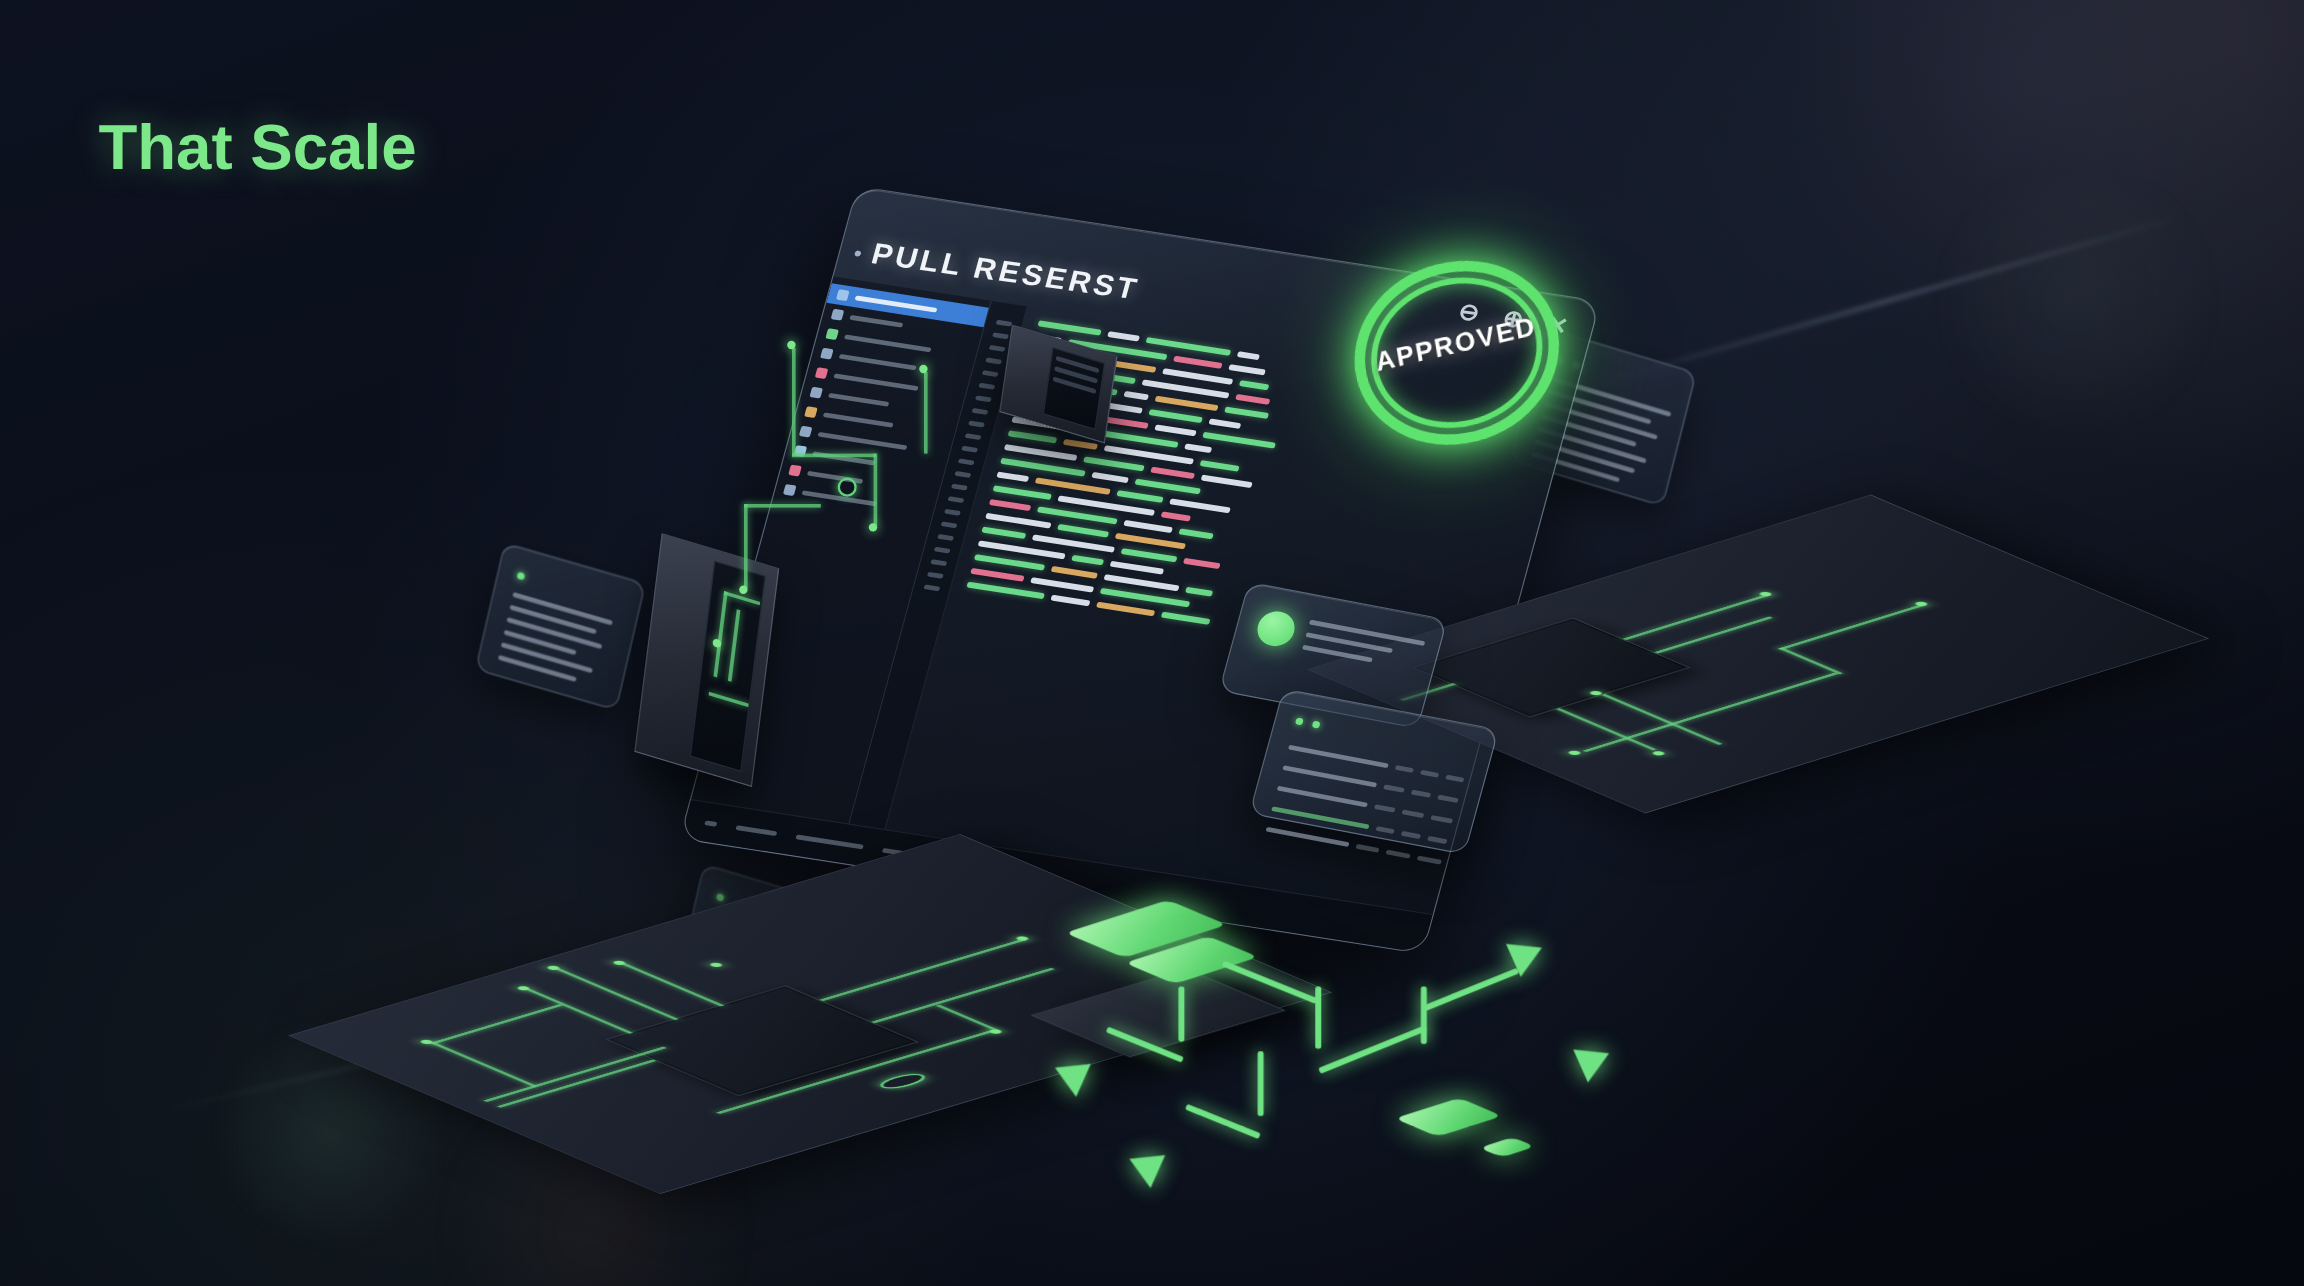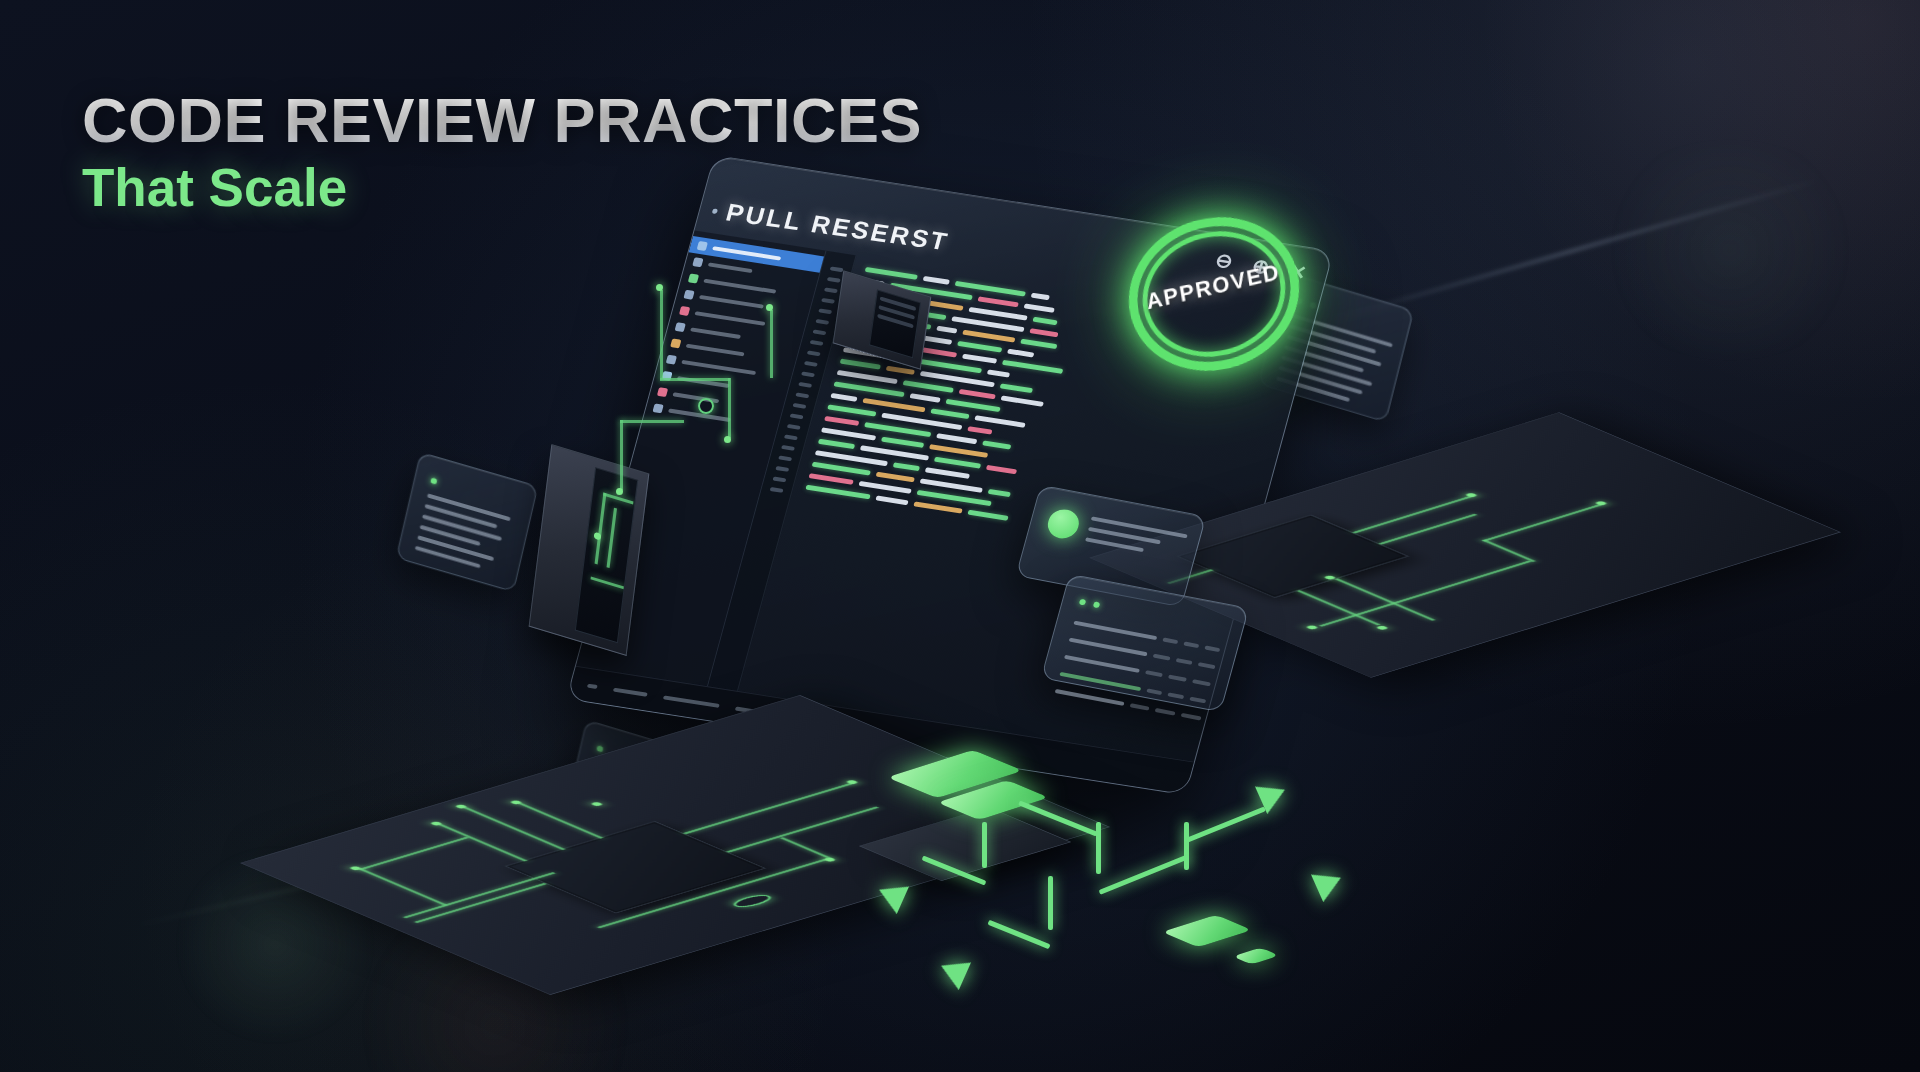--- a/index.html
+++ b/index.html
@@ -196,21 +196,20 @@
 </head>
 <body>
 
 <div class="flare flare-a"></div>
 <div class="flare flare-b"></div>
 <div class="flare flare-c"></div>
 <div class="streak"></div>
 <div class="streak2"></div>
 
 <div class="headline">
-  <h1>CODE REVIEW PRACTICES</h1>
   <h2>That Scale</h2>
 </div>
 
 <div class="scene">
 
   <div class="board board-left">
     <div class="chip" style="left:150px;top:120px;width:150px;height:118px;"></div>
     <div class="trace" style="left:20px;top:150px;width:150px;height:3px;"></div>
     <div class="trace" style="left:20px;top:162px;width:130px;height:3px;"></div>
     <div class="trace" style="left:168px;top:30px;width:3px;height:92px;"></div>

